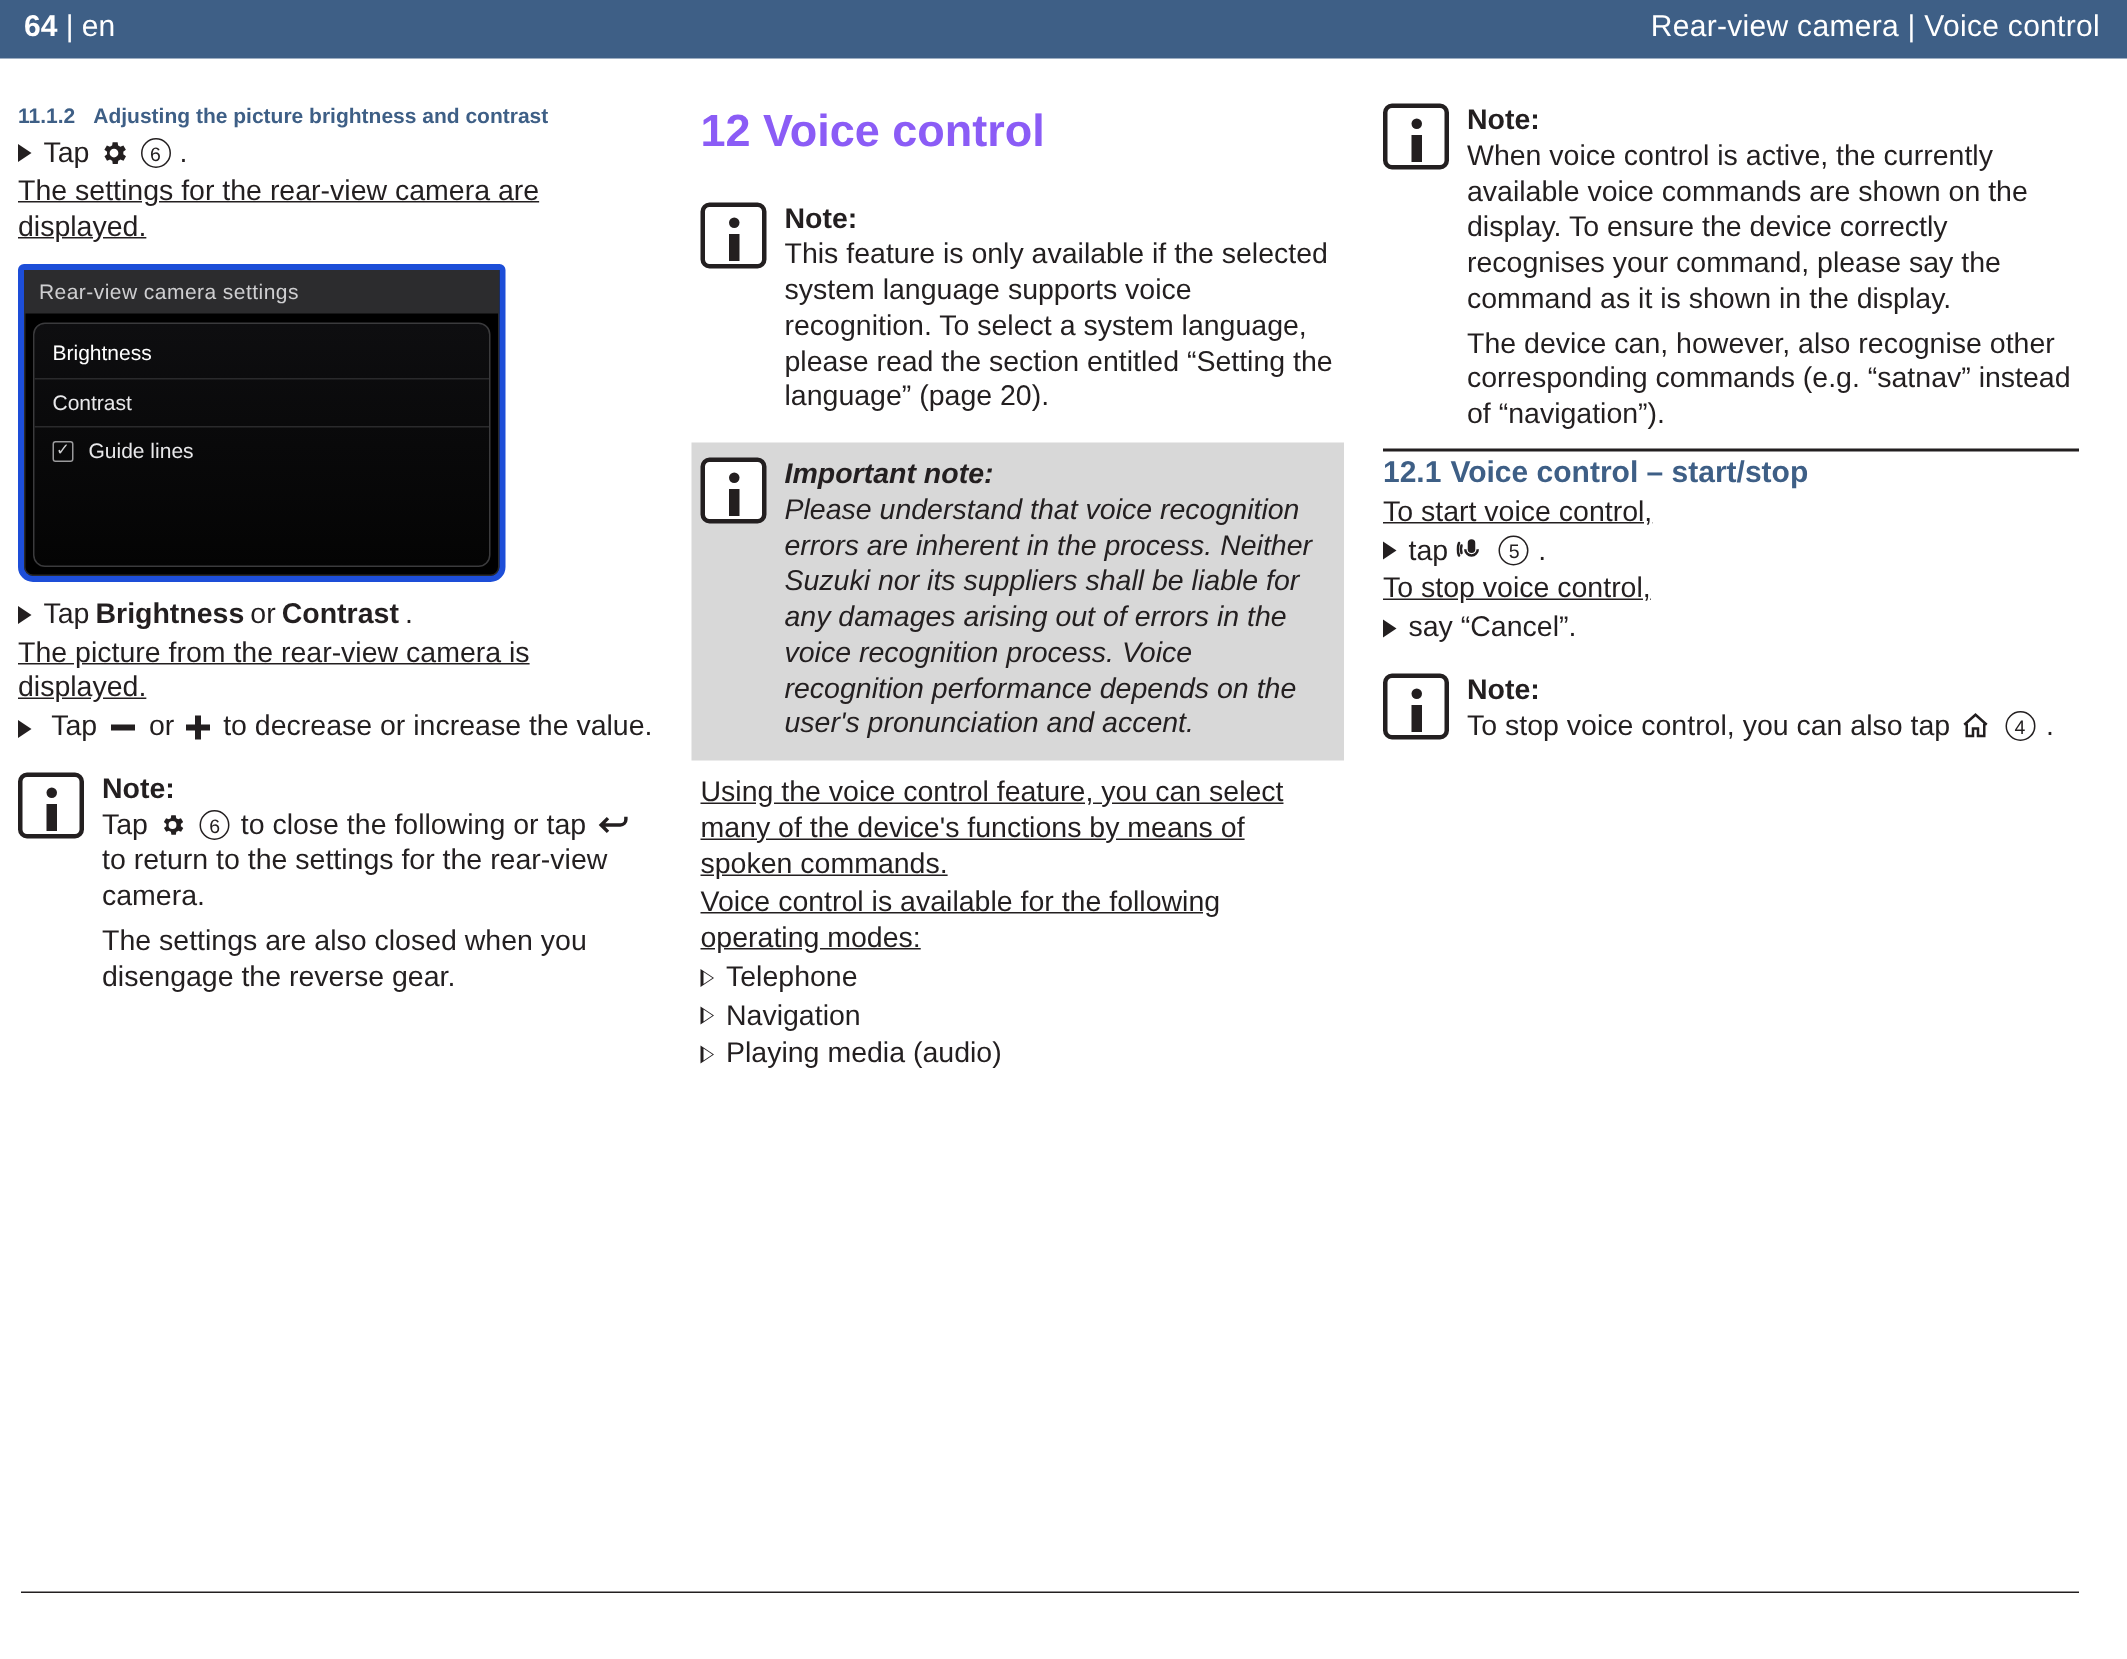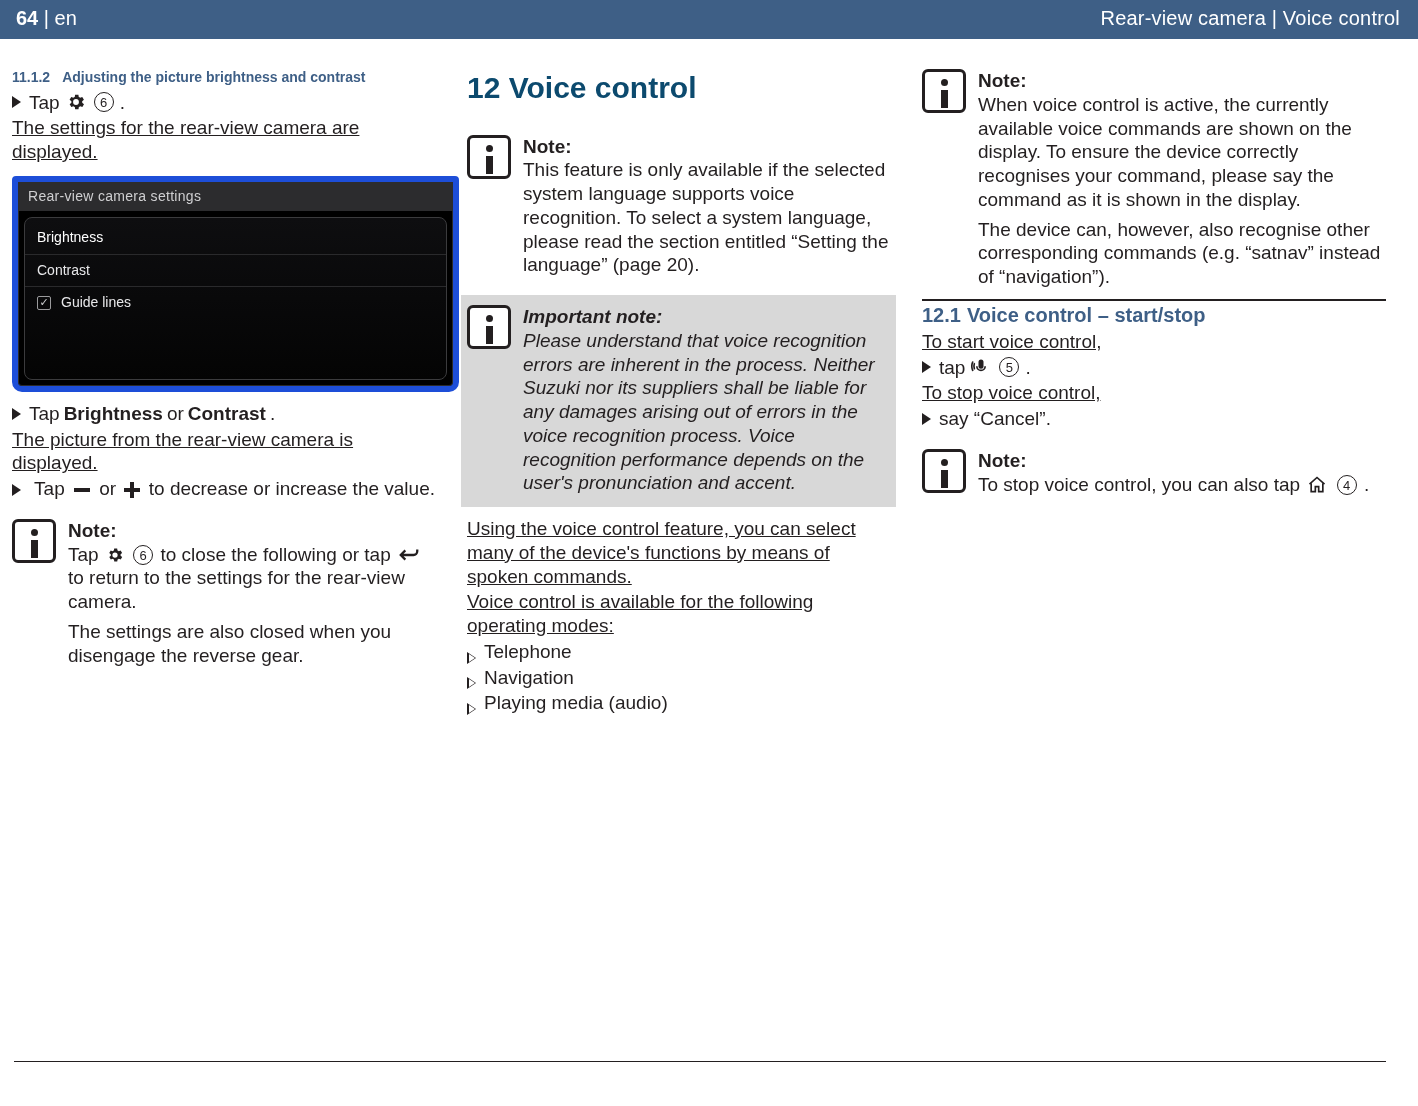--- a/index.html
+++ b/index.html
@@ -39,21 +39,21 @@
     color: #3e5f86;
     font-size: 14px;
     font-weight: 700;
     display: flex;
     gap: 12px;
     margin-bottom: 4px;
   }
   h3.num .no { flex: 0 0 auto; }
   h3.num .txt { flex: 1 1 auto; }
   h2.big {
-    color: #0c4a6e;
+    color: #8b5cf6;
     font-size: 30px;
     font-weight: 800;
     margin-bottom: 28px;
   }
   h3.sub {
     color: #3e5f86;
     font-size: 20px;
     font-weight: 700;
     margin-top: 0;
     border-top: 2px solid #231f20;
@@ -90,22 +90,22 @@
     content:"";
     position:absolute;
     left:-7px; top:-4px;
     border-top: 4px solid transparent;
     border-bottom: 4px solid transparent;
     border-left: 6px solid #fff;
   }
   p.body { margin: 2px 0; text-decoration: underline; }
   .settings-shot {
     margin: 12px 0 10px 0;
-    width: 447px;
-    border: 6px solid #1d4ed8;
+    width: 325px;
+    border: 4px solid #1d4ed8;
     border-radius: 4px 4px 10px 10px;
     overflow: hidden;
     background: #000;
     box-shadow: inset 0 0 0 1px #2a2a2a;
     font-family: Arial, sans-serif;
   }
   .settings-shot .title {
     background: #2c2c2e;
     color: #cfcfd1;
     font-size: 14px;
@@ -162,21 +162,21 @@
   }
   .note-box.shade .icon { background:#fff; }
   .circ {
     display:inline-flex;align-items:center;justify-content:center;
     width:20px;height:20px;border:1.5px solid #231f20;border-radius:50%;
     font-size:13px;line-height:1;vertical-align:middle;
     margin: 0 2px;
   }
   svg.inl { vertical-align: middle; margin: 0 2px;}
   .list-hollow { margin-top:2px;}
-  .list-hollow .step { margin-top: 2px; align-items: flex-end;}
+  .list-hollow .step { margin-top: 2px;}
   .footer-rule {
     position:absolute;
     left: 14px; right: 32px; bottom: 44px;
     border-top: 1px solid #231f20;
   }
   .mt6{margin-top:6px;}
   .mt12{margin-top:12px;}
   .mt18{margin-top:18px;}
 </style>
 </head>

